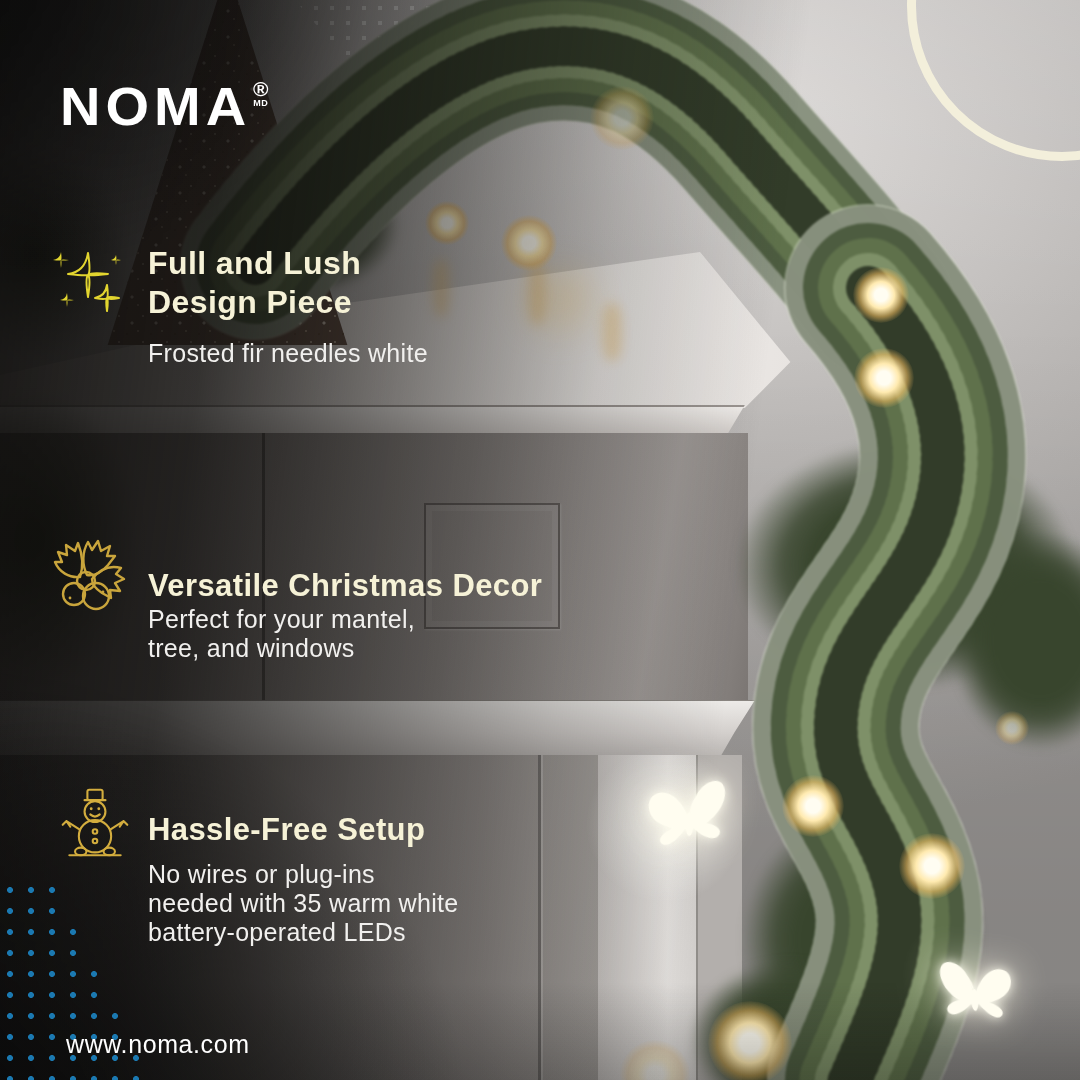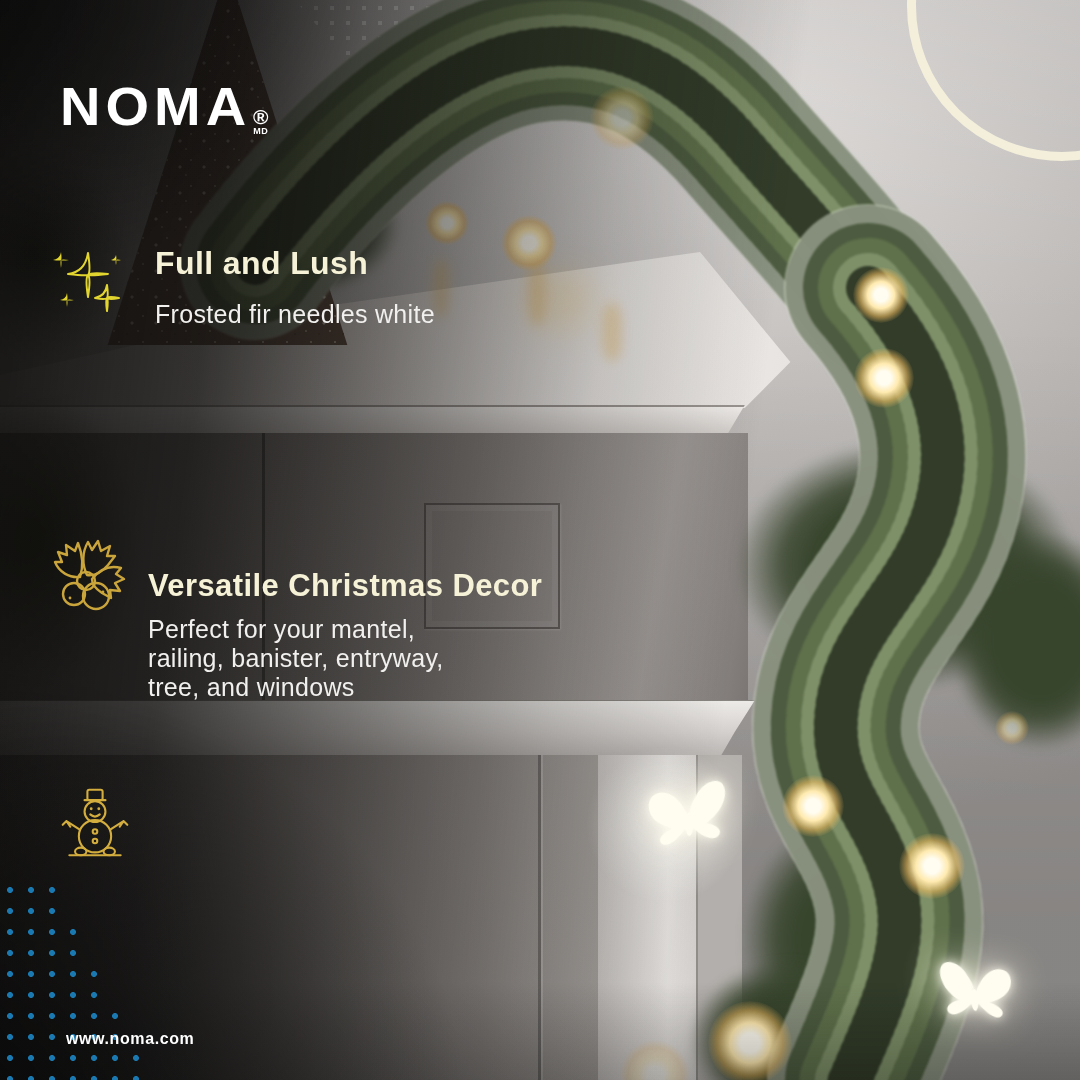--- a/index.html
+++ b/index.html
@@ -84,35 +84,35 @@
       radial-gradient(620px 480px at -60px -40px, rgba(8,8,8,.92), rgba(8,8,8,0) 70%),
       radial-gradient(760px 640px at -80px 1120px, rgba(8,8,8,.94), rgba(8,8,8,0) 72%),
       linear-gradient(97deg, rgba(13,12,11,.94) 0%, rgba(13,12,11,.80) 20%, rgba(14,13,12,.48) 38%, rgba(14,13,12,.20) 53%, rgba(0,0,0,0) 67%),
       linear-gradient(0deg, rgba(5,5,5,.28), rgba(0,0,0,0) 9%);}
 
   .butterfly{position:absolute;z-index:4;
     filter:drop-shadow(0 0 6px rgba(255,254,240,.95)) drop-shadow(0 0 18px rgba(255,250,230,.75));}
 
   
   .text-layer{position:absolute;inset:0;z-index:5;}
-  .logo{position:absolute;left:60px;top:80px;display:flex;align-items:flex-end;color:#fff;}
+  .logo{position:absolute;left:60px;top:80px;display:flex;align-items:flex-start;color:#fff;}
   .logo-word{font-size:56px;font-weight:800;letter-spacing:5px;line-height:1;
     transform:scaleY(.95);transform-origin:top left;}
   .logo-marks{display:flex;flex-direction:column;align-items:center;margin-left:2px;margin-top:-2px;}
   .logo-reg{font-size:21px;font-weight:700;line-height:1;}
   .logo-md{font-size:9px;font-weight:700;line-height:1;margin-top:0px;letter-spacing:.5px;}
 
   .feature{position:absolute;left:148px;}
   .feature-heading{color:#f6f2d7;font-weight:700;font-size:32px;line-height:39px;letter-spacing:.4px;}
   .feature-heading.single{font-size:31px;margin-top:24px;}
   .feature-body{color:#f1f0ee;font-size:25px;line-height:29px;letter-spacing:.3px;font-weight:400;}
   .icon-box{position:absolute;}
 
   .website{position:absolute;left:66px;top:1030px;color:#ffffff;
-    font-size:16px;font-weight:700;letter-spacing:.6px;}
+    font-size:25px;font-weight:400;letter-spacing:.6px;}
 </style>
 </head>
 <body>
 
 <div class="poster">
 
   <div class="photo">
     <div class="abs wall-shade"></div>
 
     <div class="abs shelf"></div>
@@ -228,23 +228,24 @@
           <path d="M38 6 Q41 25 38 28 Q41 25 58 27 Q41 29 38 28 Q41 31 38 50 Q35 31 38 28 Q35 29 18 27 Q35 25 38 6 Z" stroke-linejoin="round"></path>
           <path d="M57 38 Q58.5 49 57 51 Q58.5 49 69 51 Q58.5 53 57 51 Q58.5 53 57 64 Q55.5 53 57 51 Q55.5 53 45 51 Q55.5 49 57 38 Z" stroke-linejoin="round"></path>
         </g>
         <g fill="#e2d52f">
           <path d="M11 5 Q12 12 11 13 Q12 12 19 13 Q12 14 11 13 Q12 14 11 21 Q10 14 11 13 Q10 14 3 13 Q10 12 11 5 Z"></path>
           <path d="M66 8 Q66.8 12 66 13 Q66.8 12 71 13 Q66.8 14 66 13 Q66.8 14 66 18 Q65.2 14 66 13 Q65.2 14 61 13 Q65.2 12 66 8 Z"></path>
           <path d="M17 46 Q18 52 17 53 Q18 52 24 53 Q18 54 17 53 Q18 54 17 60 Q16 54 17 53 Q16 54 10 53 Q16 52 17 46 Z"></path>
         </g>
       </svg>
     </div>
-    <div class="feature" style="top:244px;margin-left:7px;">
+    <div class="feature" style="top:244px;">
       <div class="feature-heading">
         <div>Full and Lush</div>
+        <div>Design Piece</div>
       </div>
       <div class="feature-body" style="margin-top:17px;">
         <div>Frosted fir needles white</div>
       </div>
     </div>
 
     <div class="icon-box" style="left:47px;top:537px;width:80px;height:80px;">
       <svg width="80" height="80" viewBox="0 0 80 80">
         <g stroke="#c9a53c" stroke-width="2.4" fill="none" stroke-linejoin="round">
           <path d="M33 40 C22 41 12 35 8 25 L15 25 L11 15 L20 18 L19 8 L28 14 L31 6 C35 16 37 28 33 40 Z"></path>
@@ -257,23 +258,22 @@
         <g fill="#c9a53c">
           <circle cx="23" cy="61" r="1.4"></circle>
           <circle cx="56" cy="55" r="1.4"></circle>
         </g>
       </svg>
     </div>
     <div class="feature" style="top:542px;">
       <div class="feature-heading single">
         <div>Versatile Christmas Decor</div>
       </div>
-      <div class="feature-body" style="margin-top:10px;">
+      <div class="feature-body" style="">
         <div>Perfect for your mantel,</div>
-        <div>railing, banister, entryway,</div>
         <div>tree, and windows</div>
       </div>
     </div>
 
     <div class="icon-box" style="left:57px;top:785px;width:76px;height:74px;">
       <svg width="76" height="74" viewBox="0 0 80 76">
         <g stroke="#d3ad3e" stroke-width="2.2" fill="none" stroke-linecap="round" stroke-linejoin="round">
           <rect x="32" y="4" width="16" height="11" rx="2"></rect>
           <path d="M29 15 L51 15"></path>
           <circle cx="40" cy="27" r="11"></circle>
@@ -286,16 +286,26 @@
           <ellipse cx="25" cy="69" rx="6" ry="4"></ellipse>
           <ellipse cx="55" cy="69" rx="6" ry="4"></ellipse>
           <path d="M13 73 L67 73"></path>
         </g>
         <g fill="#d3ad3e">
           <circle cx="36" cy="24" r="1.5"></circle>
           <circle cx="44" cy="24" r="1.5"></circle>
         </g>
       </svg>
     </div>
+    <div class="feature" style="top:786px;">
+      <div class="feature-heading single">
+        <div>Hassle-Free Setup</div>
+      </div>
+      <div class="feature-body" style="margin-top:11px;">
+        <div>No wires or plug-ins</div>
+        <div>needed with 35 warm white</div>
+        <div>battery-operated LEDs</div>
+      </div>
+    </div>
 
     <div class="website">www.noma.com</div>
   </div>
 </div>
 
 </body></html>

